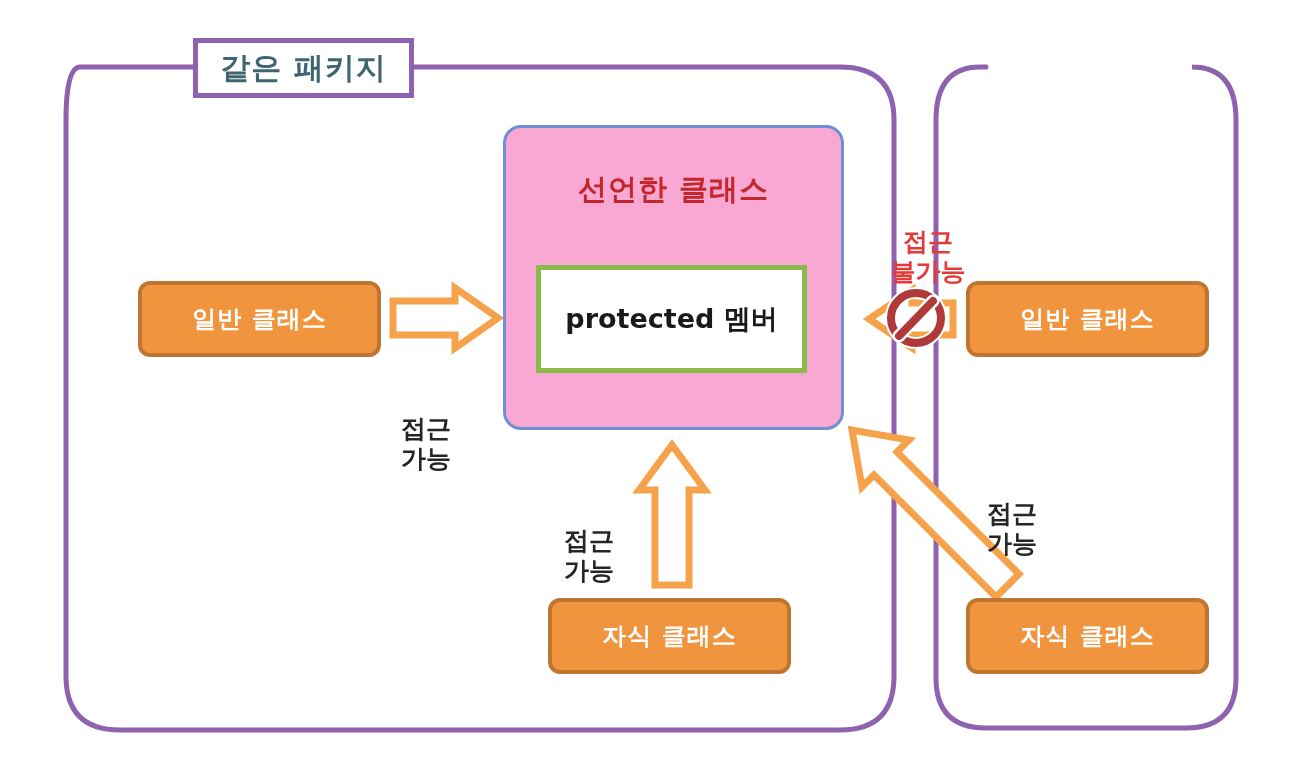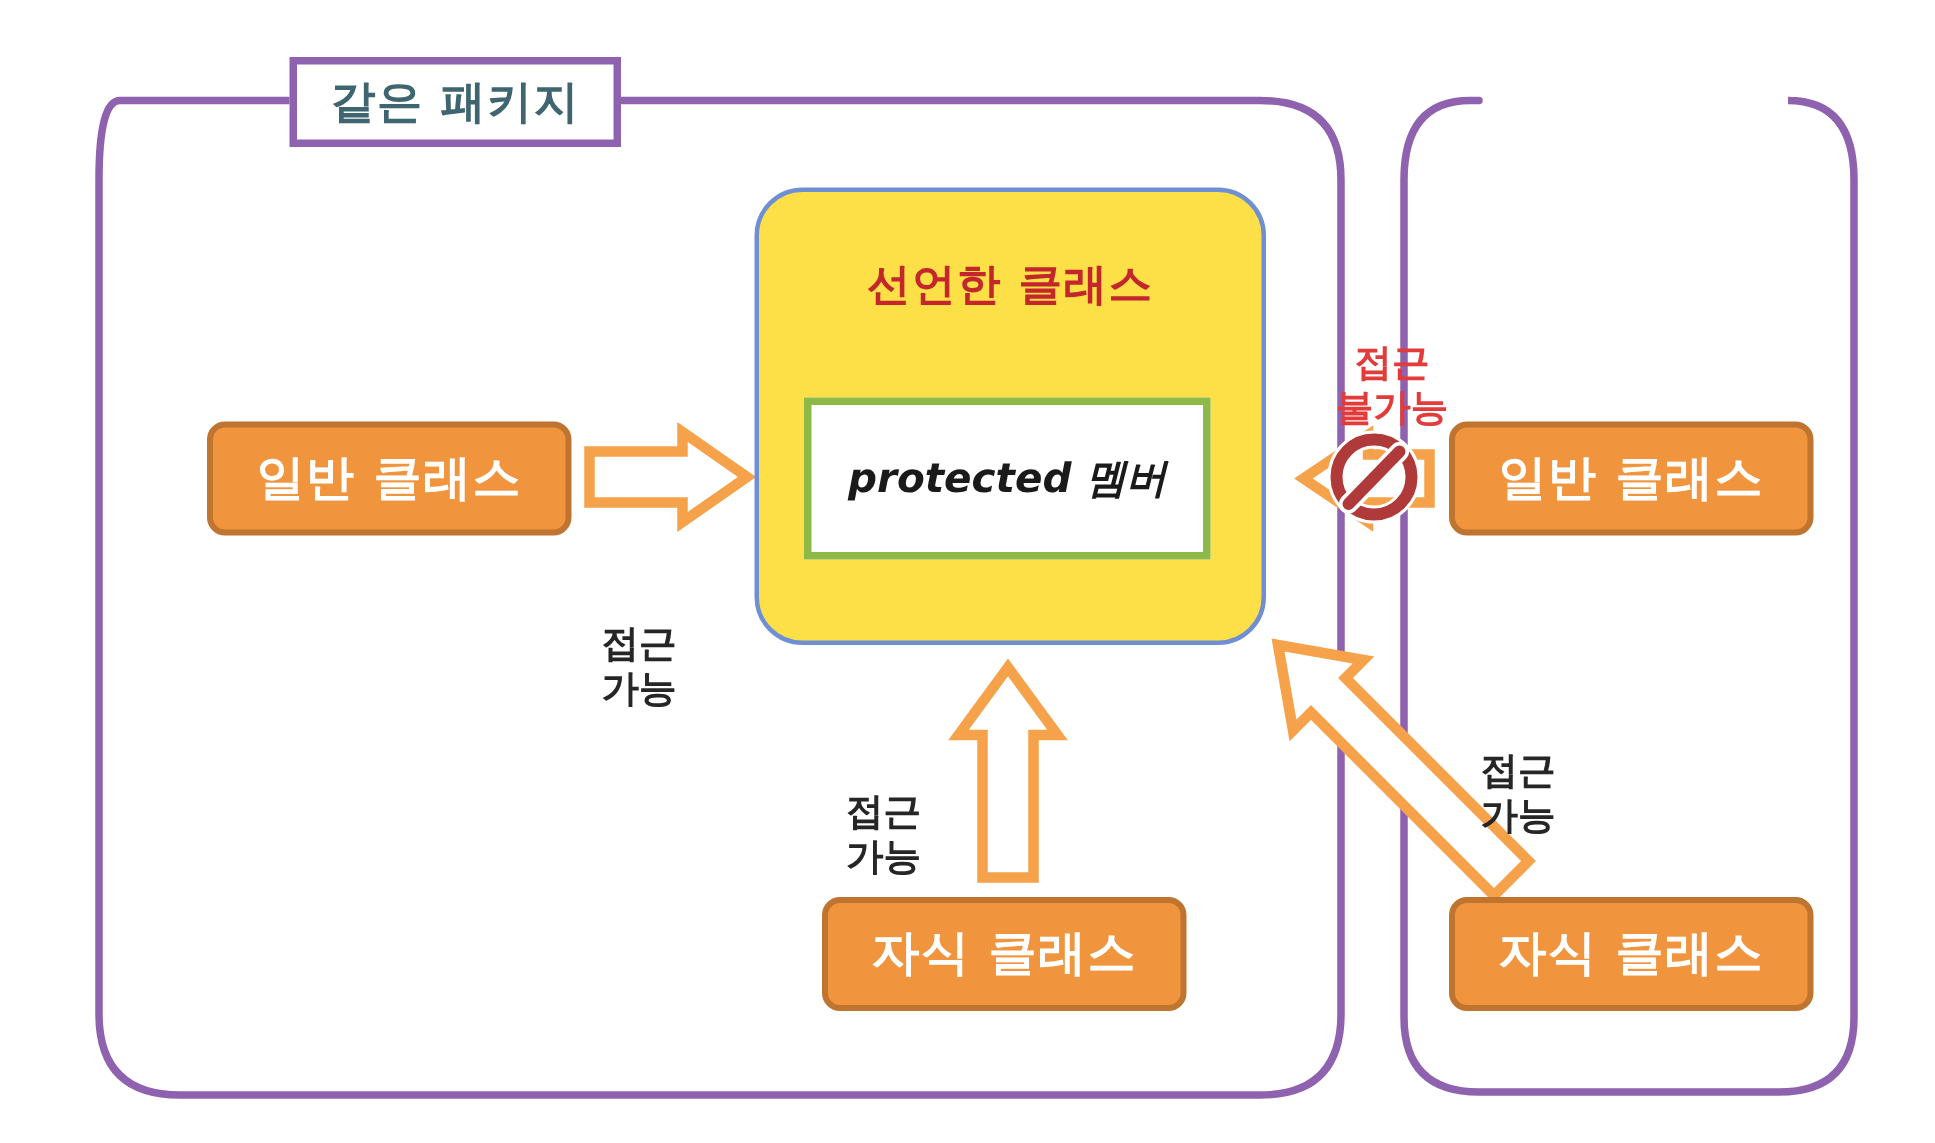--- a/index.html
+++ b/index.html
@@ -47,23 +47,23 @@
   #pkg-label-same { left: 193px; top: 38px; width: 221px; height: 60px; }
   #pkg-label-other { left: 983px; top: 38px; width: 213px; height: 60px; }
 
   
   #declaring-class {
     position: absolute;
     left: 503px;
     top: 125px;
     width: 341px;
     height: 305px;
-    background: #fde047;
+    background: #f9a8d4;
     border: 3px solid #6F8FD4;
-    border-radius: 32px;
+    border-radius: 18px;
     box-sizing: border-box;
     z-index: 3;
   }
   #declaring-class-title {
     position: absolute;
     left: 0;
     top: 42px;
     width: 100%;
     text-align: center;
     color: #C3272B;
@@ -76,21 +76,20 @@
     left: 30px;
     top: 137px;
     width: 271px;
     height: 108px;
     background: #ffffff;
     border: 5px solid #8CB948;
     box-sizing: border-box;
     display: flex;
     align-items: center;
     justify-content: center;
-    font-style: italic;
   }
   #protected-member-box span {
     color: #1a1a1a;
     font-size: 27px;
     font-weight: bold;
     white-space: nowrap;
   }
 
   
   .class-box {
@@ -99,21 +98,21 @@
     border: 4px solid #BF7430;
     border-radius: 12px;
     box-sizing: border-box;
     display: flex;
     align-items: center;
     justify-content: center;
     z-index: 4;
   }
   .class-box span {
     color: #ffffff;
-    font-size: 32px;
+    font-size: 24px;
     font-weight: bold;
     letter-spacing: 1px;
     white-space: nowrap;
   }
   #class-same-normal  { left: 138px;  top: 281px; width: 243px; height: 76px; }
   #class-same-child   { left: 548px;  top: 598px; width: 243px; height: 76px; }
   #class-other-normal { left: 966px;  top: 281px; width: 243px; height: 76px; }
   #class-other-child  { left: 966px;  top: 598px; width: 243px; height: 76px; }
 
   

